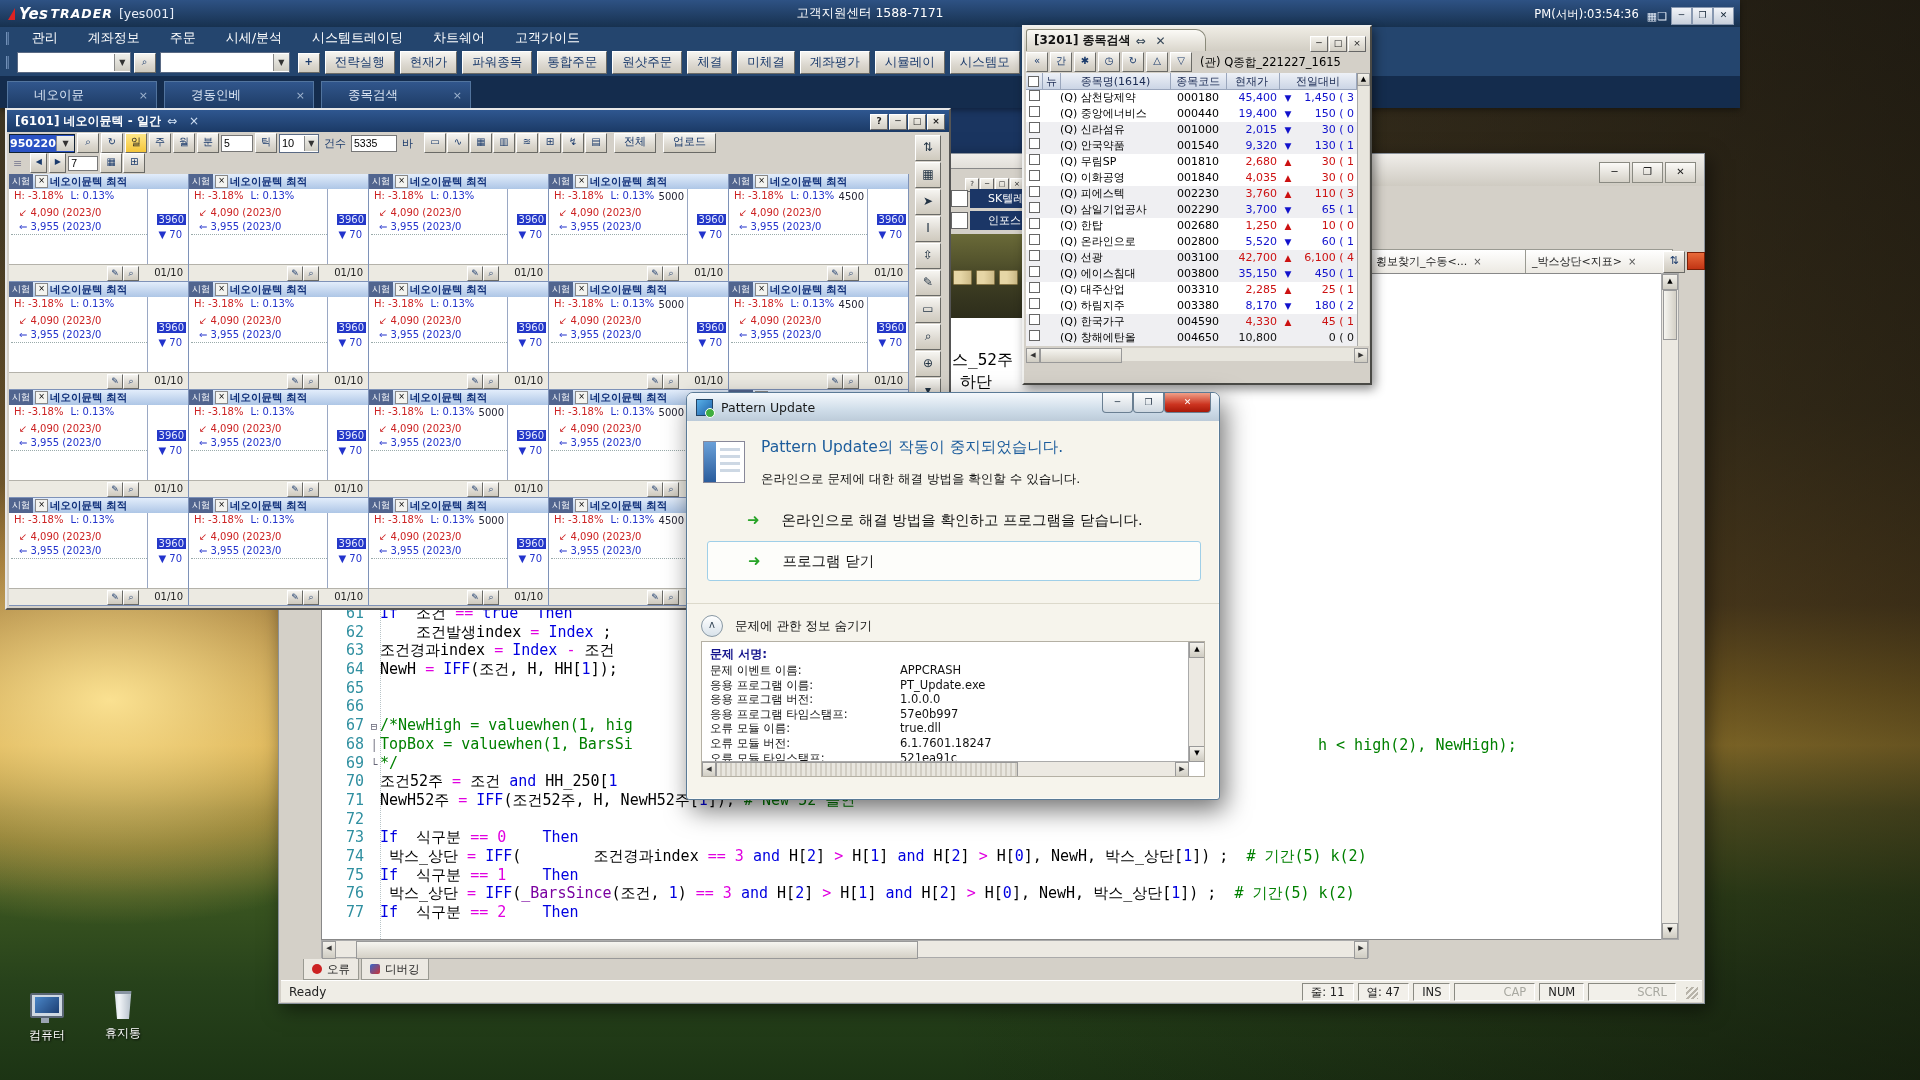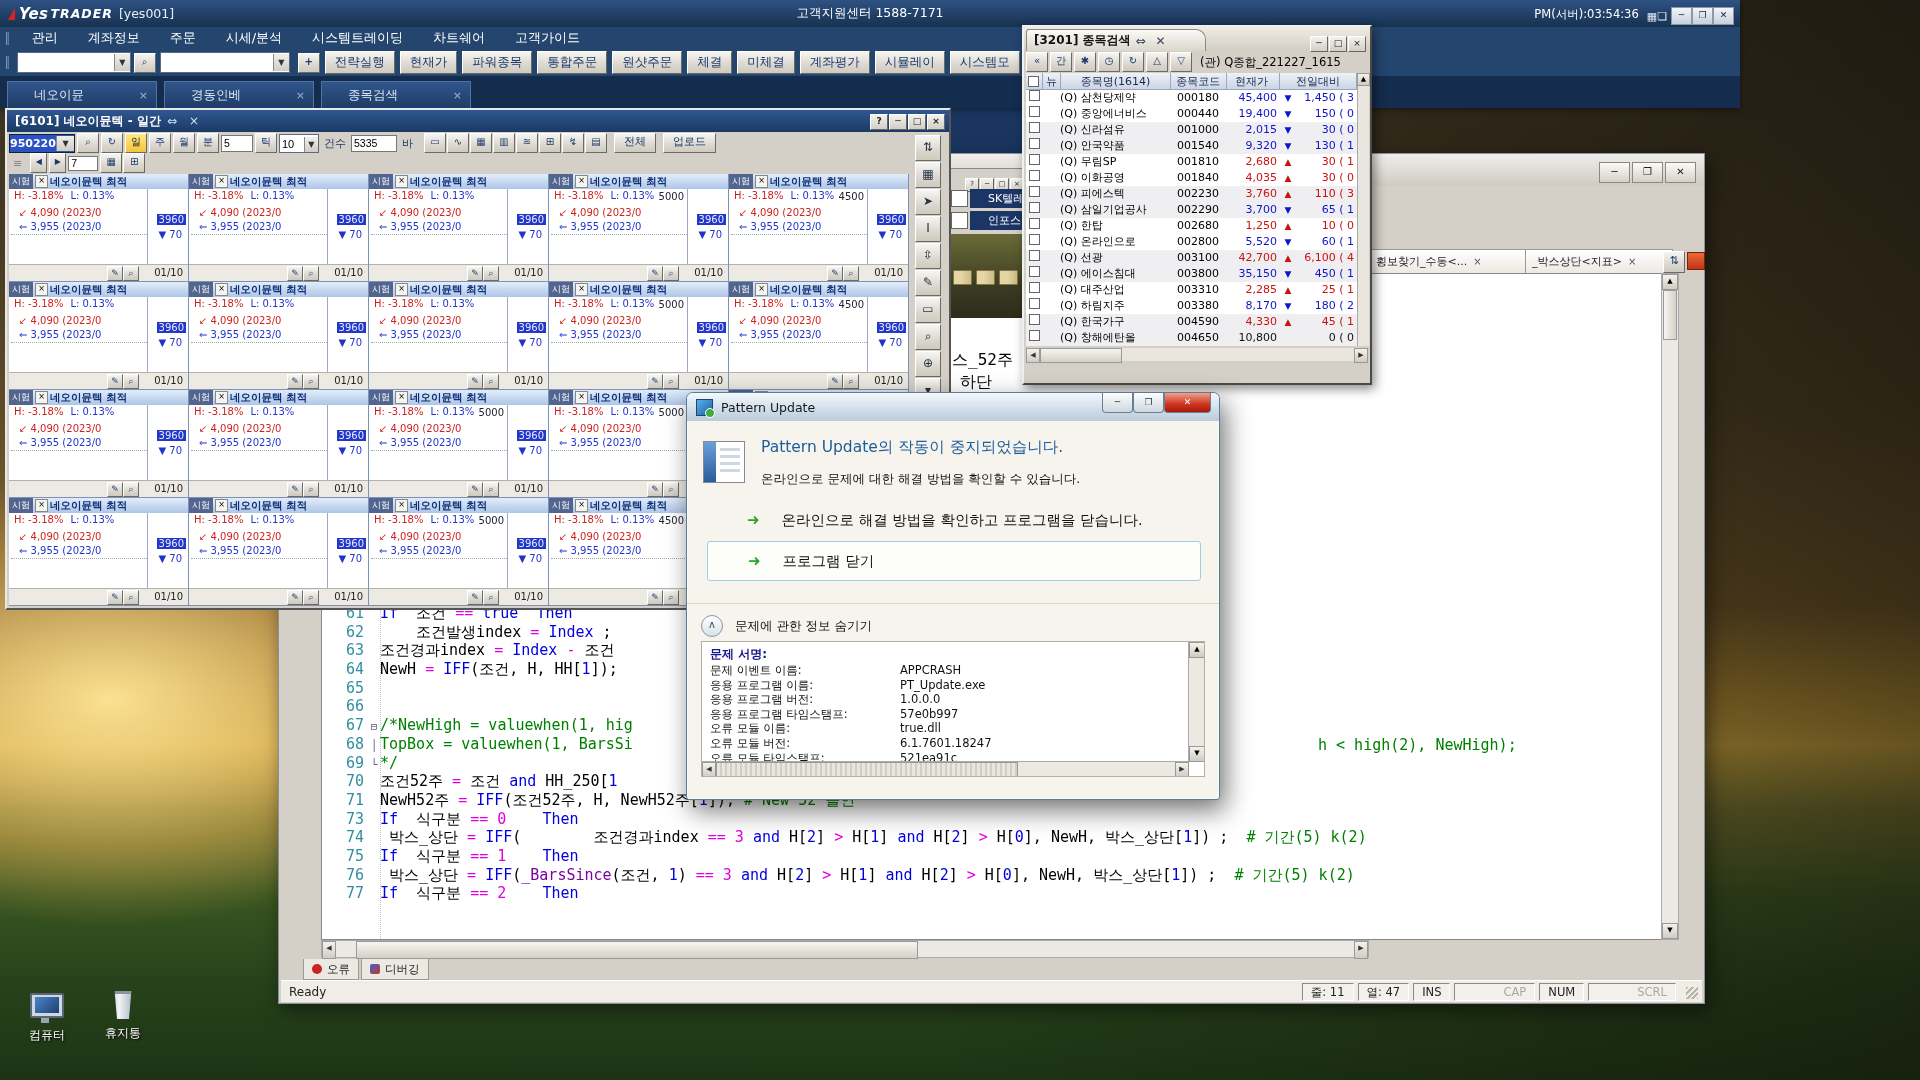--- a/index.html
+++ b/index.html
@@ -321,20 +321,21 @@
         <div class="cl"><span class="ln">62</span><span class="fold"></span><span class="tk-d">    조건발생index </span><span class="tk-o">=</span><span class="tk-d"> </span><span class="tk-k">Index</span><span class="tk-d"> ;</span></div>
         <div class="cl"><span class="ln">63</span><span class="fold"></span><span class="tk-d">조건경과index </span><span class="tk-o">=</span><span class="tk-d"> </span><span class="tk-k">Index</span><span class="tk-d"> </span><span class="tk-o">-</span><span class="tk-d"> 조건</span></div>
         <div class="cl"><span class="ln">64</span><span class="fold"></span><span class="tk-d">NewH </span><span class="tk-o">=</span><span class="tk-d"> </span><span class="tk-k">IFF</span><span class="tk-d">(조건, H, HH[</span><span class="tk-n">1</span><span class="tk-d">]);</span></div>
         <div class="cl"><span class="ln">65</span><span class="fold"></span></div>
         <div class="cl"><span class="ln">66</span><span class="fold"></span></div>
         <div class="cl"><span class="ln">67</span><span class="fold">⊟</span><span class="tk-c">/*NewHigh = valuewhen(1, hig</span></div>
         <div class="cl"><span class="ln">68</span><span class="fold">│</span><span class="tk-c">TopBox = valuewhen(1, BarsSi</span></div>
         <div class="cl"><span class="ln">69</span><span class="fold">└</span><span class="tk-c">*/</span></div>
         <div class="cl"><span class="ln">70</span><span class="fold"></span><span class="tk-d">조건52주 </span><span class="tk-o">=</span><span class="tk-d"> 조건 </span><span class="tk-k">and</span><span class="tk-d"> HH_250[</span><span class="tk-n">1</span></div>
         <div class="cl"><span class="ln">71</span><span class="fold"></span><span class="tk-d">NewH52주 </span><span class="tk-o">=</span><span class="tk-d"> </span><span class="tk-k">IFF</span><span class="tk-d">(조건52주, H, NewH52주[</span><span class="tk-n">1</span><span class="tk-d">]); </span><span class="tk-c"># New 52 돌연</span></div>
+        <div class="cl"><span class="ln">72</span><span class="fold"></span></div>
         <div class="cl"><span class="ln">73</span><span class="fold"></span><span class="tk-k">If</span><span class="tk-d">  식구분 </span><span class="tk-o">== 0</span><span class="tk-d">    </span><span class="tk-k">Then</span></div>
         <div class="cl"><span class="ln">74</span><span class="fold"></span><span class="tk-d"> 박스_상단 </span><span class="tk-o">=</span><span class="tk-d"> </span><span class="tk-k">IFF</span><span class="tk-d">(        조건경과index </span><span class="tk-o">== 3</span><span class="tk-d"> </span><span class="tk-k">and</span><span class="tk-d"> H[</span><span class="tk-n">2</span><span class="tk-d">] </span><span class="tk-o">&gt;</span><span class="tk-d"> H[</span><span class="tk-n">1</span><span class="tk-d">] </span><span class="tk-k">and</span><span class="tk-d"> H[</span><span class="tk-n">2</span><span class="tk-d">] </span><span class="tk-o">&gt;</span><span class="tk-d"> H[</span><span class="tk-n">0</span><span class="tk-d">], NewH, 박스_상단[</span><span class="tk-n">1</span><span class="tk-d">]) ;  </span><span class="tk-c"># 기간(5) k(2)</span></div>
         <div class="cl"><span class="ln">75</span><span class="fold"></span><span class="tk-k">If</span><span class="tk-d">  식구분 </span><span class="tk-o">== 1</span><span class="tk-d">    </span><span class="tk-k">Then</span></div>
         <div class="cl"><span class="ln">76</span><span class="fold"></span><span class="tk-d"> 박스_상단 </span><span class="tk-o">=</span><span class="tk-d"> </span><span class="tk-k">IFF</span><span class="tk-d">(</span><span class="tk-f">_BarsSince</span><span class="tk-d">(조건, </span><span class="tk-n">1</span><span class="tk-d">) </span><span class="tk-o">== 3</span><span class="tk-d"> </span><span class="tk-k">and</span><span class="tk-d"> H[</span><span class="tk-n">2</span><span class="tk-d">] </span><span class="tk-o">&gt;</span><span class="tk-d"> H[</span><span class="tk-n">1</span><span class="tk-d">] </span><span class="tk-k">and</span><span class="tk-d"> H[</span><span class="tk-n">2</span><span class="tk-d">] </span><span class="tk-o">&gt;</span><span class="tk-d"> H[</span><span class="tk-n">0</span><span class="tk-d">], NewH, 박스_상단[</span><span class="tk-n">1</span><span class="tk-d">]) ;  </span><span class="tk-c"># 기간(5) k(2)</span></div>
         <div class="cl"><span class="ln">77</span><span class="fold"></span><span class="tk-k">If</span><span class="tk-d">  식구분 </span><span class="tk-o">== 2</span><span class="tk-d">    </span><span class="tk-k">Then</span></div>
       </div>
   </div>
   <div class="abs" id="ed-vscroll">
     <span class="vbtn" style="top:0;">▲</span>
     <span class="redmark" style="top:22px;"></span>
@@ -408,21 +409,21 @@
     <span class="btn3d sq">⌕</span>
     <span class="btn3d sq">↻</span>
     <span id="cw-periods" style="display:flex;gap:2px;">
         <span class="btn3d sq yellow">일</span>
         <span class="btn3d sq">주</span>
         <span class="btn3d sq">월</span>
         <span class="btn3d sq">분</span>
       </span>
     <input class="tinyin" value="5" style="">
     <span class="btn3d sq">틱</span>
-    <span class="combo" style="width:38px;height:17px;align-items:flex-end;">
+    <span class="combo" style="width:38px;height:17px;">
         <input value="10" style="">
         <span class="drop" style="height:15px;line-height:15px;">▼</span>
       </span>
     <span class="lblnavy">건수</span>
     <input class="tinyin" style="width: 40px;" value="5335">
     <span class="lblnavy">바</span>
     <span id="cw-icons" style="display:flex;gap:1px;margin-left:6px;">
         <span class="btn3d sq">▭</span>
         <span class="btn3d sq">∿</span>
         <span class="btn3d sq">▦</span>

